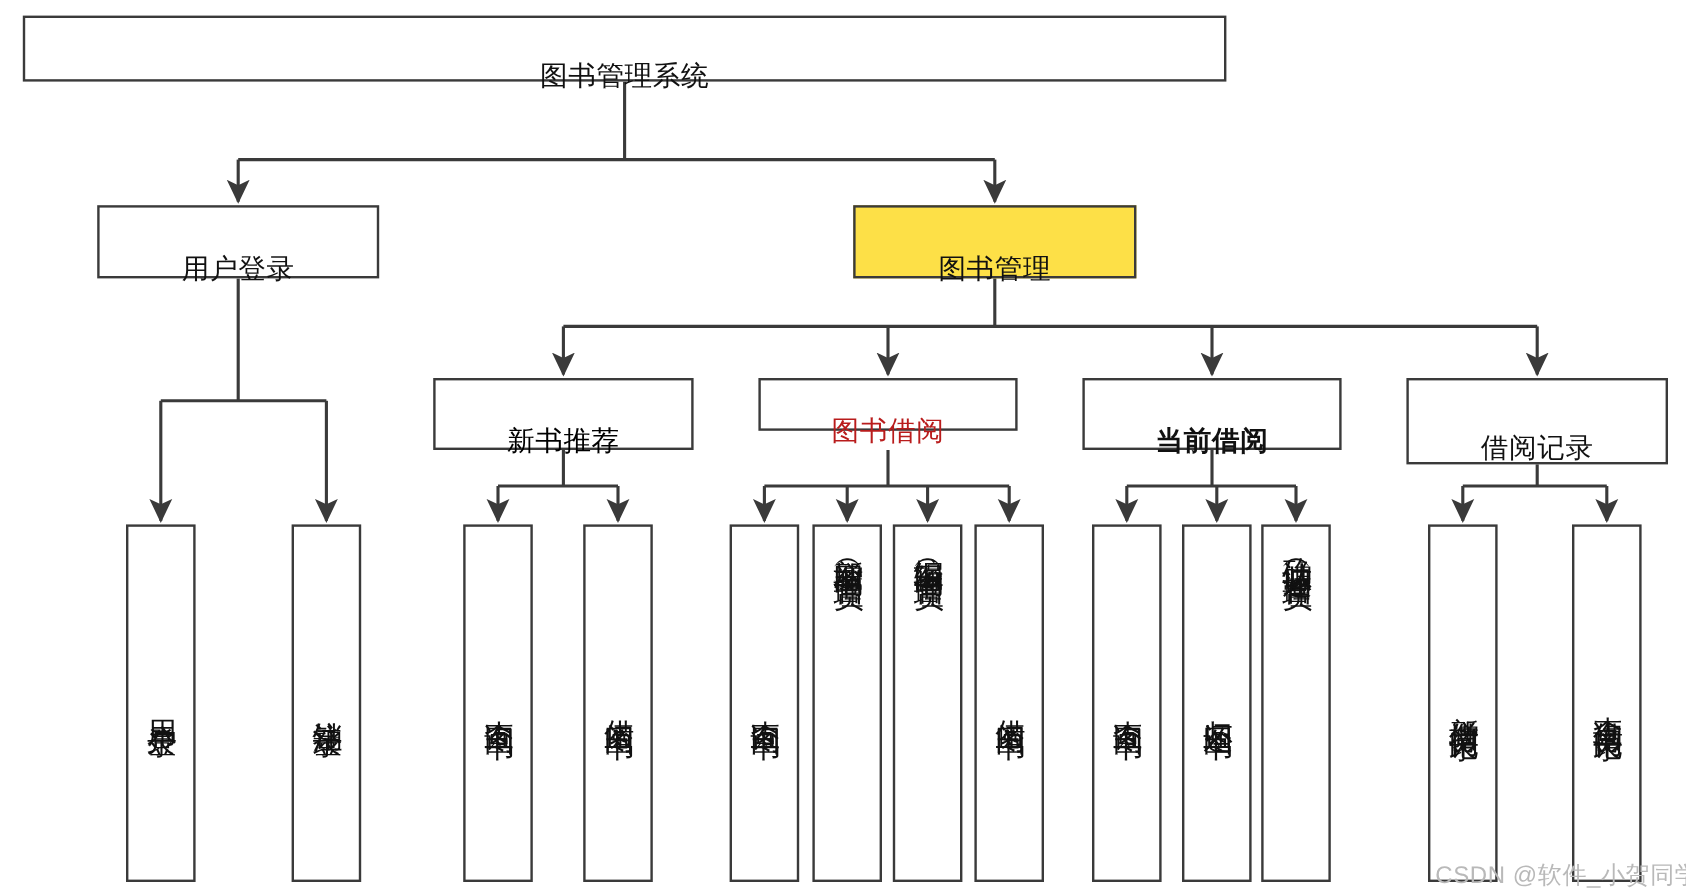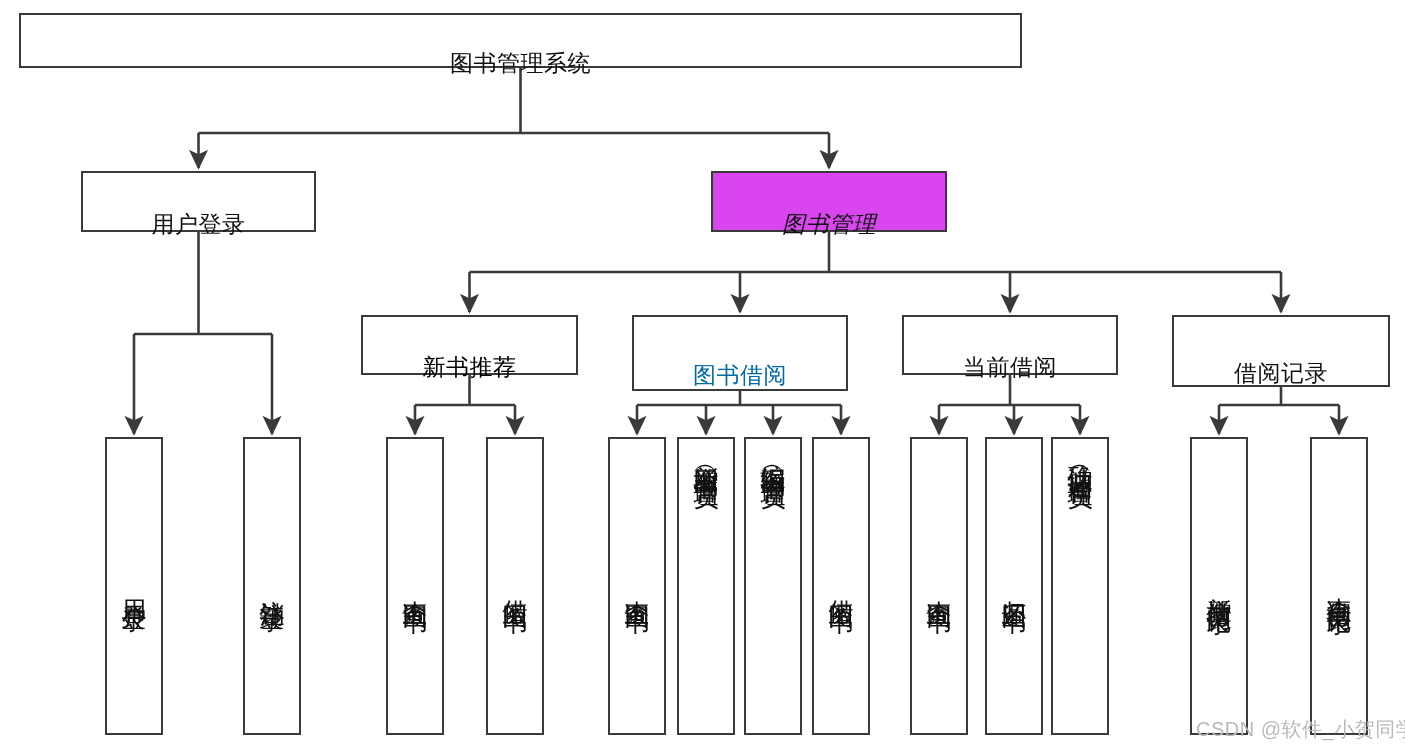--- a/index.html
+++ b/index.html
@@ -129,30 +129,30 @@
     </g>
   </svg>
 
   <div id="nodes-layer">
       <div class="node horiz" style="left: 19px; top: 13px; width: 1003px; height: 55px; border-color: rgb(58, 58, 58); background: rgb(255, 255, 255); color: rgb(17, 17, 17);">
         <span class="label">图书管理系统</span>
       </div>
       <div class="node horiz" style="left: 81px; top: 171px; width: 235px; height: 61px; border-color: rgb(58, 58, 58); background: rgb(255, 255, 255); color: rgb(17, 17, 17);">
         <span class="label">用户登录</span>
       </div>
-      <div class="node horiz" style="left: 711px; top: 171px; width: 236px; height: 61px; border-color: rgb(58, 58, 58); background: #d946ef; color: rgb(17, 17, 17); font-style: italic;">
+      <div class="node horiz" style="left: 711px; top: 171px; width: 236px; height: 61px; border-color: rgb(58, 58, 58); background: #fde047; color: rgb(17, 17, 17);">
         <span class="label">图书管理</span>
       </div>
       <div class="node horiz" style="left: 361px; top: 315px; width: 217px; height: 60px; border-color: rgb(58, 58, 58); background: rgb(255, 255, 255); color: #000000;">
         <span class="label">新书推荐</span>
       </div>
-      <div class="node horiz" style="left: 632px; top: 315px; width: 216px; height: 76px; border-color: rgb(58, 58, 58); background: rgb(255, 255, 255); color: #0369a1;">
+      <div class="node horiz" style="left: 632px; top: 315px; width: 216px; height: 44px; border-color: rgb(58, 58, 58); background: rgb(255, 255, 255); color: #b91c1c;">
         <span class="label">图书借阅</span>
       </div>
-      <div class="node horiz" style="left: 902px; top: 315px; width: 216px; height: 60px; border-color: rgb(58, 58, 58); background: rgb(255, 255, 255); color: rgb(17, 17, 17);">
+      <div class="node horiz" style="left: 902px; top: 315px; width: 216px; height: 60px; border-color: rgb(58, 58, 58); background: rgb(255, 255, 255); color: rgb(17, 17, 17); font-weight: bold;">
         <span class="label">当前借阅</span>
       </div>
       <div class="node horiz" style="left: 1172px; top: 315px; width: 218px; height: 72px; border-color: rgb(58, 58, 58); background: rgb(255, 255, 255); color: rgb(17, 17, 17);">
         <span class="label">借阅记录</span>
       </div>
       <div class="node vert centered" style="left: 105px; top: 437px; width: 58px; height: 298px; border-color: rgb(58, 58, 58); background: rgb(255, 255, 255); color: rgb(17, 17, 17);">
         <span class="label">用户登录</span>
       </div>
       <div class="node vert centered" style="left: 243px; top: 437px; width: 58px; height: 298px; border-color: rgb(58, 58, 58); background: rgb(255, 255, 255); color: rgb(17, 17, 17);">
         <span class="label">注销登录</span>

